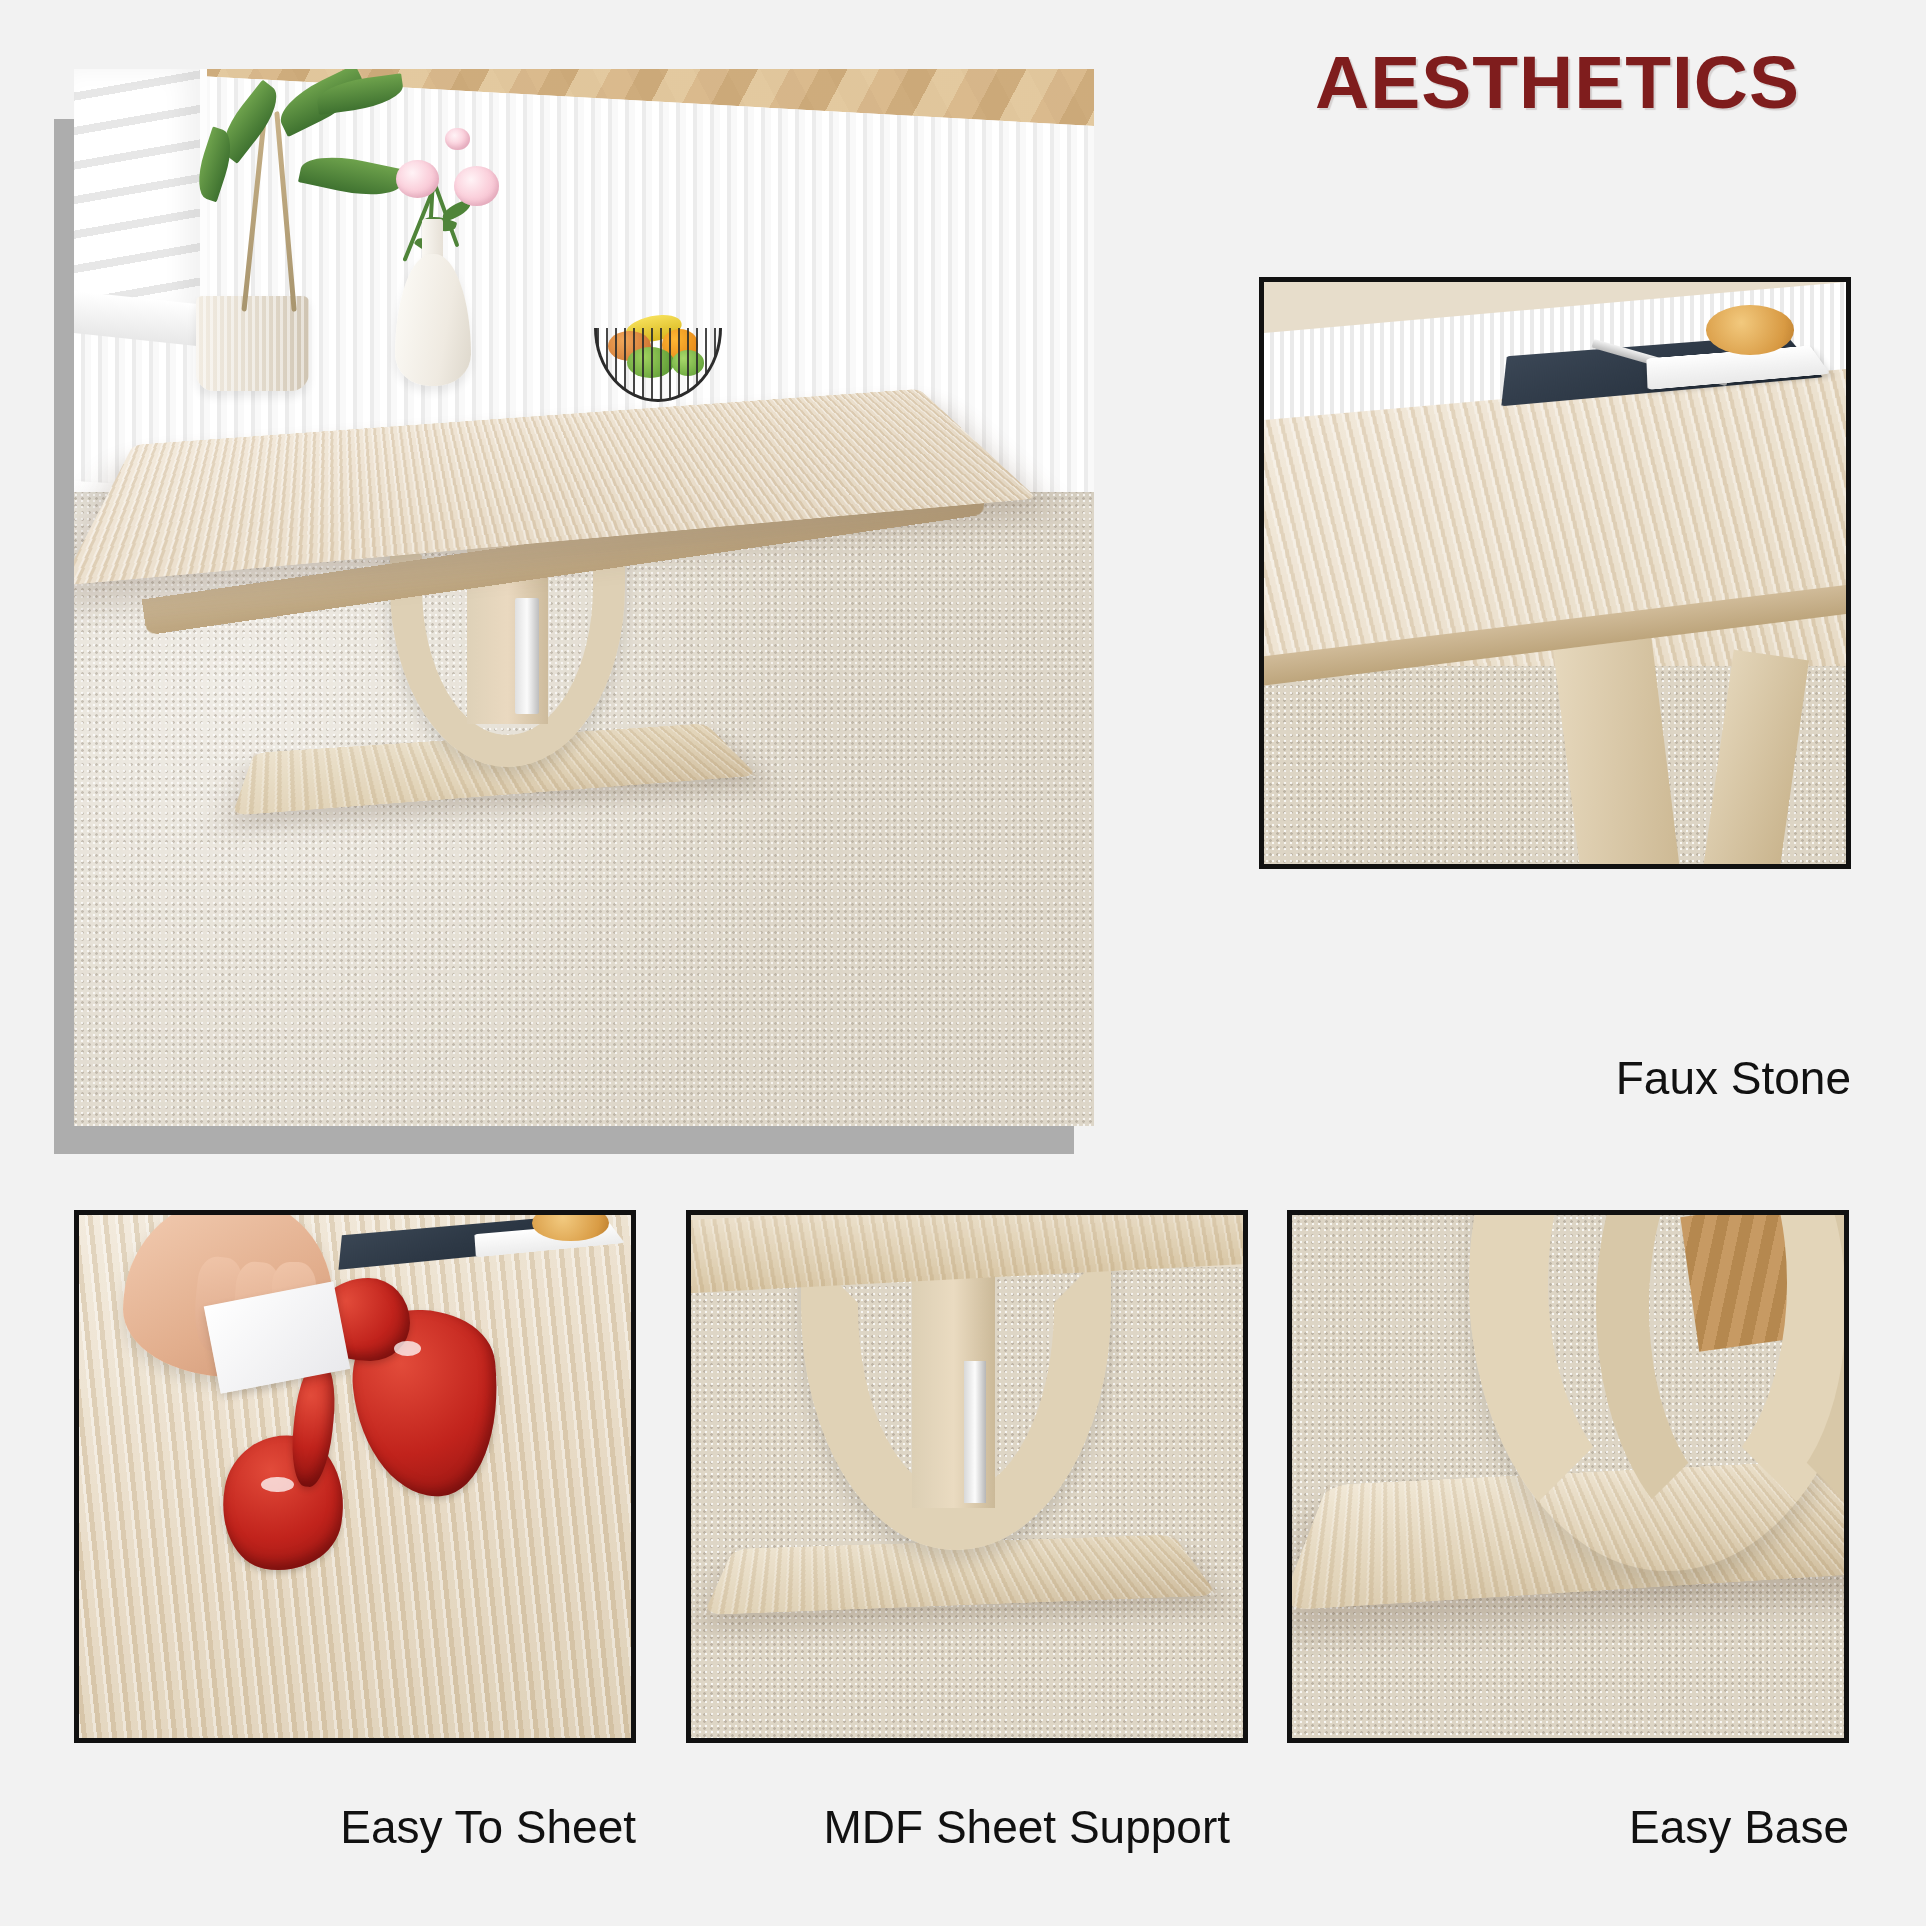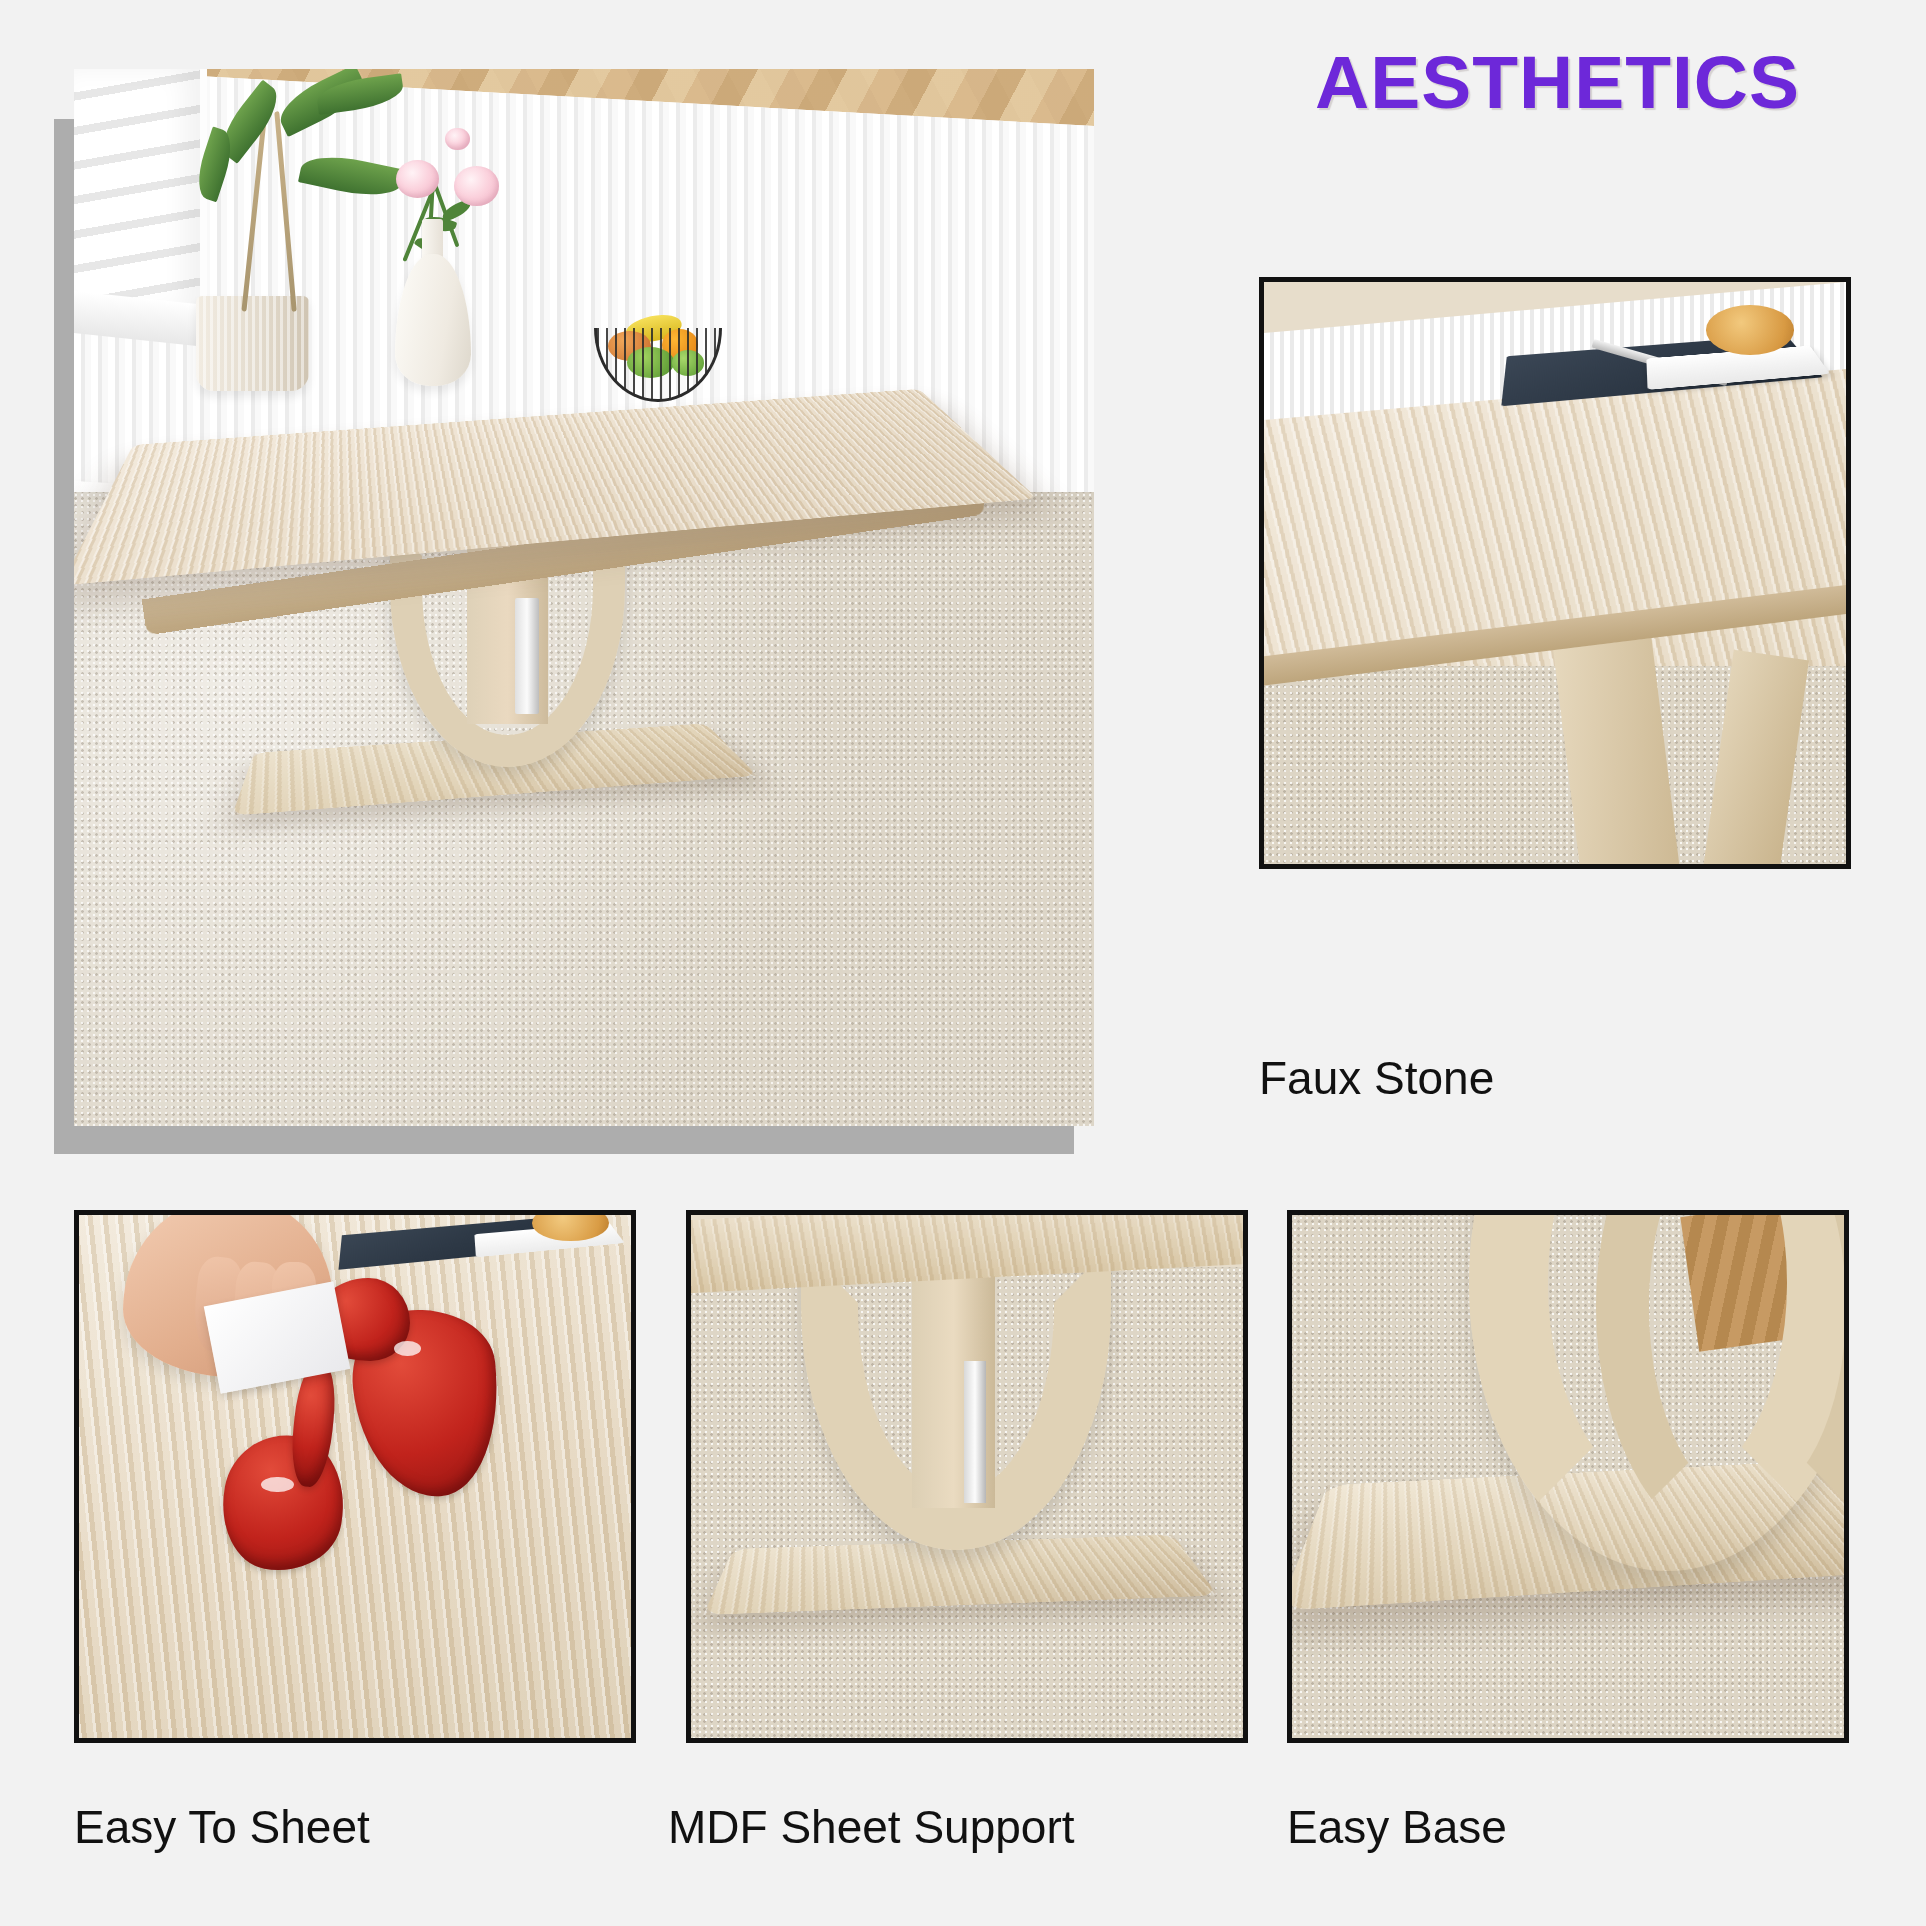--- a/index.html
+++ b/index.html
@@ -20,21 +20,21 @@
     top: 38px;
     width: 703px;
     text-align: center;
   }
   #headline .hl-line {
     font-family: "Liberation Sans", sans-serif;
     font-weight: bold;
     font-size: 75px;
     line-height: 1.18;
     letter-spacing: 1px;
-    color: #6d28d9;
+    color: #7f1d1d;
     text-shadow: 2px 2px 1px rgba(160,150,150,0.35);
   }
 
   
   #hero-shadow {
     position: absolute;
     left: 54px;
     top: 119px;
     width: 1020px;
     height: 1035px;
@@ -241,21 +241,21 @@
 
   
   .panel {
     position: absolute;
     border: 5px solid #111;
     overflow: hidden;
     background: #e7ddcb;
   }
   .caption {
     position: absolute;
-    text-align: left;
+    text-align: right;
     font-size: 46px;
     color: #111;
     font-family: "Liberation Sans", sans-serif;
     white-space: nowrap;
   }
 
   
   #panel-faux { left: 1259px; top: 277px; width: 592px; height: 592px; }
   #cap-faux   { left: 1259px; top: 1051px; width: 592px; }
 

